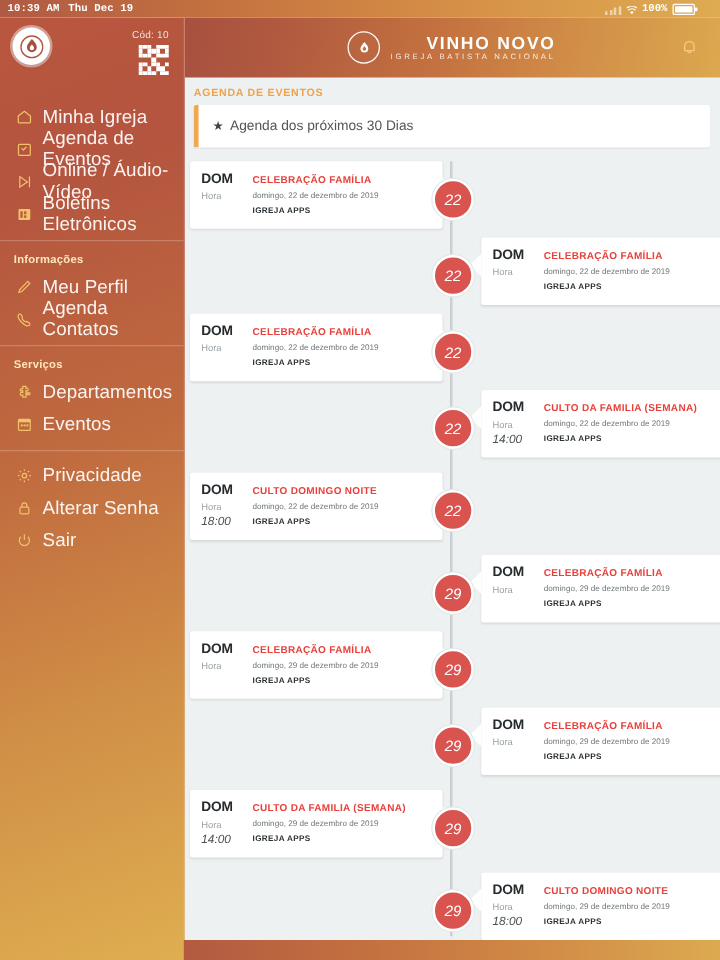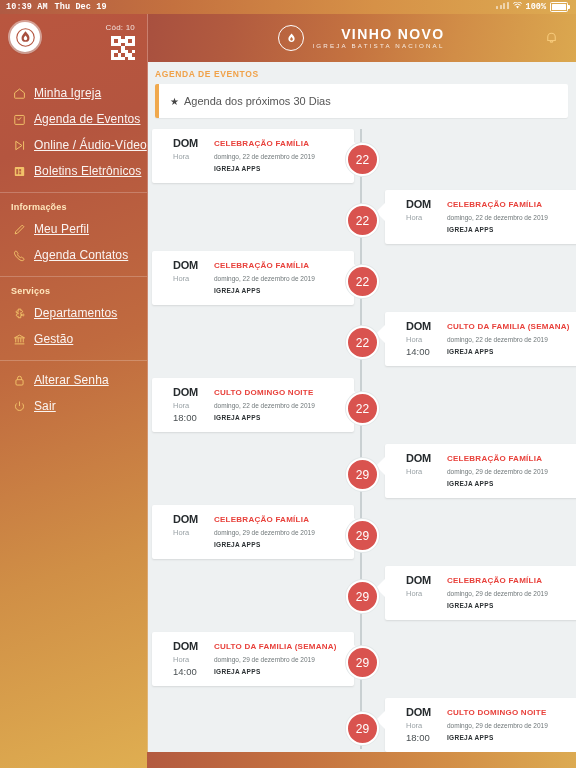--- a/index.html
+++ b/index.html
@@ -13,21 +13,21 @@
 
   
   .statusbar{
     position:absolute;top:0;left:0;width:576px;height:14px;
     background:linear-gradient(90deg,#b9603f 0%,#c87244 25%,#d79453 60%,#dda css 100%);
     background:linear-gradient(90deg,#b05a43 0%,#c4713f 30%,#d69147 65%,#ddab52 100%);
     color:#fff;font-size:8.5px;font-weight:bold;
     display:flex;align-items:center;z-index:40;font-family:Liberation Mono, monospace;
   }
   .sb-left{padding-left:6px;display:flex;gap:7px;align-items:center;letter-spacing:.1px;}
-  .sb-right{margin-left:auto;padding-right:8px;display:flex;gap:4px;align-items:flex-start;}
+  .sb-right{margin-left:auto;padding-right:20px;display:flex;gap:4px;align-items:flex-end;}
   .sb-dots{display:flex;gap:1.5px;align-items:flex-end;height:7px;opacity:.55;}
   .sb-dots i{display:block;width:2px;background:#fff;border-radius:.5px;}
   .sb-dots i:nth-child(1){height:3px}.sb-dots i:nth-child(2){height:4.5px}
   .sb-dots i:nth-child(3){height:6px}.sb-dots i:nth-child(4){height:7px}
   .wifi{width:9px;height:7px;position:relative;display:inline-block;}
   .batt{width:16px;height:7.5px;border:1px solid #fff;border-radius:1.5px;position:relative;}
   .batt:after{content:"";position:absolute;right:-2.5px;top:2px;width:1.5px;height:3.5px;background:#fff;border-radius:0 1px 1px 0;}
   .batt i{position:absolute;left:1px;top:1px;bottom:1px;right:1px;background:#fff;border-radius:.5px;display:block;}
 
   
@@ -61,21 +61,21 @@
 
   .nav{margin-top:10px;}
   .nav-sep{height:1px;background:rgba(255,255,255,.22);margin:8px 0 0 0;}
   .nav-head{
     font-size:9px;font-weight:bold;color:#ffe7bd;padding:9px 0 4px 11px;letter-spacing:.2px;
   }
   .nav-item{
     display:flex;align-items:center;gap:8px;height:26px;padding-left:12px;cursor:pointer;
   }
   .nav-item .ico{width:14px;height:14px;flex:none;display:flex;align-items:center;justify-content:center;}
-  .nav-item .lbl{font-size:12px;color:rgba(255,255,255,.93);letter-spacing:.1px;text-decoration:underline;}
+  .nav-item .lbl{font-size:15px;color:rgba(255,255,255,.93);letter-spacing:.1px;}
   .nav-item svg{display:block;}
 
   
   .header{
     position:absolute;left:147px;top:14px;width:429px;height:48px;
     background:linear-gradient(100deg,#a8503f 0%,#b25b3f 20%,#c47240 48%,#d18d47 72%,#dba84f 100%);
     z-index:25;display:flex;align-items:center;justify-content:center;
   }
   .brand{display:flex;align-items:center;gap:8px;text-align:right;}
   .brand .bcircle{
@@ -104,41 +104,41 @@
   .filter-bar .ftxt{font-size:11px;color:#555;padding-left:5px;}
 
   
   .timeline{position:relative;margin-top:11px;height:620px;}
   .tl-line{
     position:absolute;left:213px;top:0;width:1.5px;height:620px;background:#c9d0d2;
   }
   .badge{
     position:absolute;left:199px;width:29px;height:29px;border-radius:50%;
     background:#d9534f;border:2.5px solid #fff;box-shadow:0 0 0 1px #e3e8e9;
-    color:#fff;font-size:12px;
+    color:#fff;font-size:12px;font-style:italic;
     display:flex;align-items:center;justify-content:center;z-index:3;
   }
   .card{
     position:absolute;width:184px;background:#fff;border-radius:2px;
     box-shadow:0 1px 2px rgba(0,0,0,.10);padding:8px 9px 9px 9px;z-index:2;
   }
   .card.left{left:5px;}
   .card.right{left:238px;}
   .card:after{
     content:"";position:absolute;top:13px;width:0;height:0;
     border-top:9px solid transparent;border-bottom:9px solid transparent;
   }
   .card.left:after{right:-9px;border-left:9px solid #fff;}
   .card.right:after{left:-9px;border-right:9px solid #fff;}
-  .c-grid{display:grid;grid-template-columns:34px 1fr;column-gap:7px;row-gap:1px;margin-left:12px;}
+  .c-grid{display:grid;grid-template-columns:34px 1fr;column-gap:7px;row-gap:1px;}
   .c-dom{font-size:11px;font-weight:bold;color:#262b2e;letter-spacing:-.2px;line-height:12px;}
   .c-title{font-size:8px;font-weight:bold;color:#e8413b;letter-spacing:.25px;line-height:12px;padding-top:1px;}
   .c-hora{font-size:7.5px;color:#9aa2a6;line-height:11px;}
   .c-date{font-size:6.5px;color:#6f7779;line-height:11px;}
-  .c-time{font-size:9.5px;color:#4a5053;line-height:11px;}
+  .c-time{font-size:9.5px;color:#4a5053;line-height:11px;font-style:italic;}
   .c-org{font-size:6.5px;font-weight:bold;color:#2b3033;letter-spacing:.3px;line-height:11px;}
   .c-blank{line-height:11px;}
 
   .footer-bar{
     position:absolute;left:147px;bottom:0;width:429px;height:16px;
     background:linear-gradient(90deg,#b35a40 0%,#c47140 35%,#d28e47 70%,#dcaa51 100%);
     z-index:35;
   }
 </style>
 </head>
@@ -308,32 +308,44 @@
         <div class="nav-item">
           <span class="ico">
             <svg width="13" height="13" viewBox="0 0 16 16" fill="none" stroke="#f2c169" stroke-width="1.2">
                 <path d="M6.4 2.6h3.2v1.8c.9-.5 2.2 0 2.2 1.2s-1.3 1.7-2.2 1.2v2.4h1.9c.5-1 2-.8 2 .6s-1.5 1.6-2 .6h-1.9v2.8H6.4v-1.9c-1 .6-2.4 0-2.4-1.3s1.4-1.9 2.4-1.3V7H4.2c-.6-1-.2-2.3 1-2.3.6 0 1 .3 1.2.7z"></path>
               </svg>
           </span>
           <span class="lbl">Departamentos</span>
         </div>
         <div class="nav-item">
           <span class="ico">
-            <svg width="13" height="13" viewBox="0 0 16 16" fill="none" stroke="#f2c169" stroke-width="1.2">
-                <path d="M1.8 6 8 2.6 14.2 6z"></path>
-                <path d="M3.4 6.4v5.2M6.4 6.4v5.2M9.6 6.4v5.2M12.6 6.4v5.2M2 13.4h12"></path>
-              </svg>
-          </span>
-          <span class="lbl">Gestão</span>
+            <svg width="13" height="13" viewBox="0 0 16 16">
+                <rect x="2.2" y="3" width="11.6" height="11" rx="1" fill="none" stroke="#f2c169" stroke-width="1.2"></rect>
+                <rect x="2.2" y="3" width="11.6" height="3" fill="#f2c169"></rect>
+                <rect x="4.4" y="8" width="2" height="2" fill="#f2c169"></rect>
+                <rect x="7.2" y="8" width="2" height="2" fill="#f2c169"></rect>
+                <rect x="10" y="8" width="2" height="2" fill="#f2c169"></rect>
+              </svg>
+          </span>
+          <span class="lbl">Eventos</span>
         </div>
       </div>
 
       <div class="nav-sep"></div>
 
       <div style="padding-top:6px;">
+        <div class="nav-item">
+          <span class="ico">
+            <svg width="13" height="13" viewBox="0 0 16 16" fill="none" stroke="#f2c169" stroke-width="1.2">
+                <circle cx="8" cy="8" r="2.2"></circle>
+                <path d="M8 1.6v1.6M8 12.8v1.6M1.6 8h1.6M12.8 8h1.6M3.5 3.5l1.1 1.1M11.4 11.4l1.1 1.1M12.5 3.5l-1.1 1.1M4.6 11.4l-1.1 1.1"></path>
+              </svg>
+          </span>
+          <span class="lbl">Privacidade</span>
+        </div>
         <div class="nav-item">
           <span class="ico">
             <svg width="13" height="13" viewBox="0 0 16 16" fill="none" stroke="#f2c169" stroke-width="1.2">
                 <rect x="3.6" y="7" width="8.8" height="6.6" rx="1.4"></rect>
                 <path d="M5.6 7V5.2a2.4 2.4 0 0 1 4.8 0V7"></path>
               </svg>
           </span>
           <span class="lbl">Alterar Senha</span>
         </div>
         <div class="nav-item">

